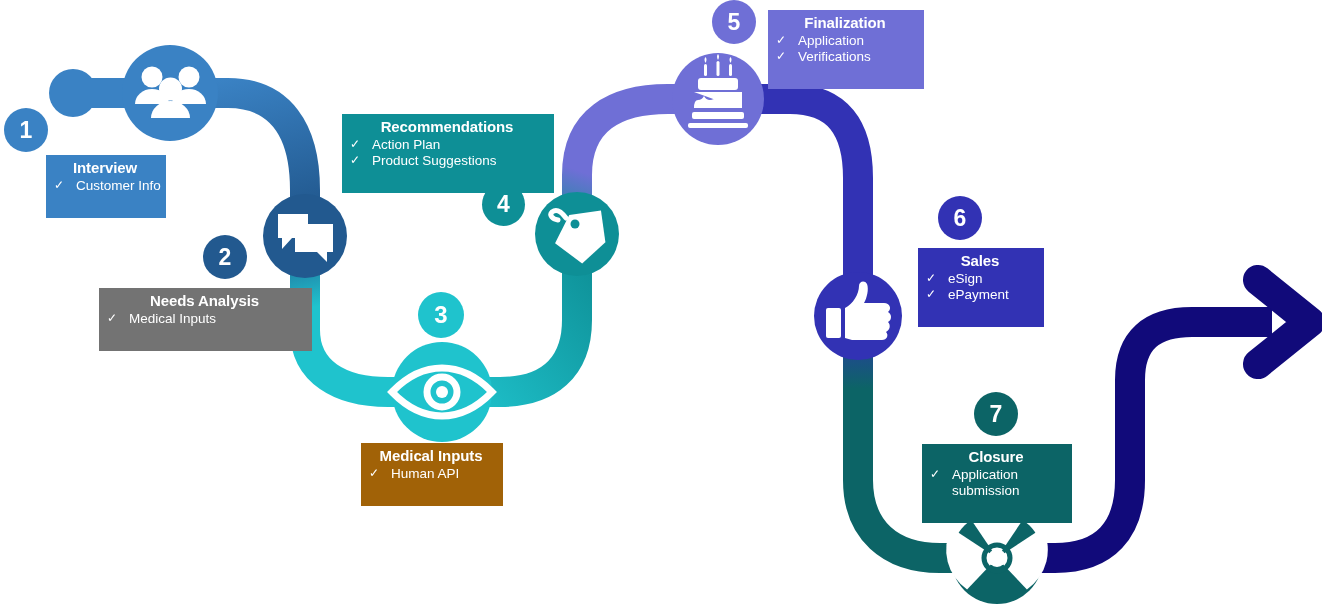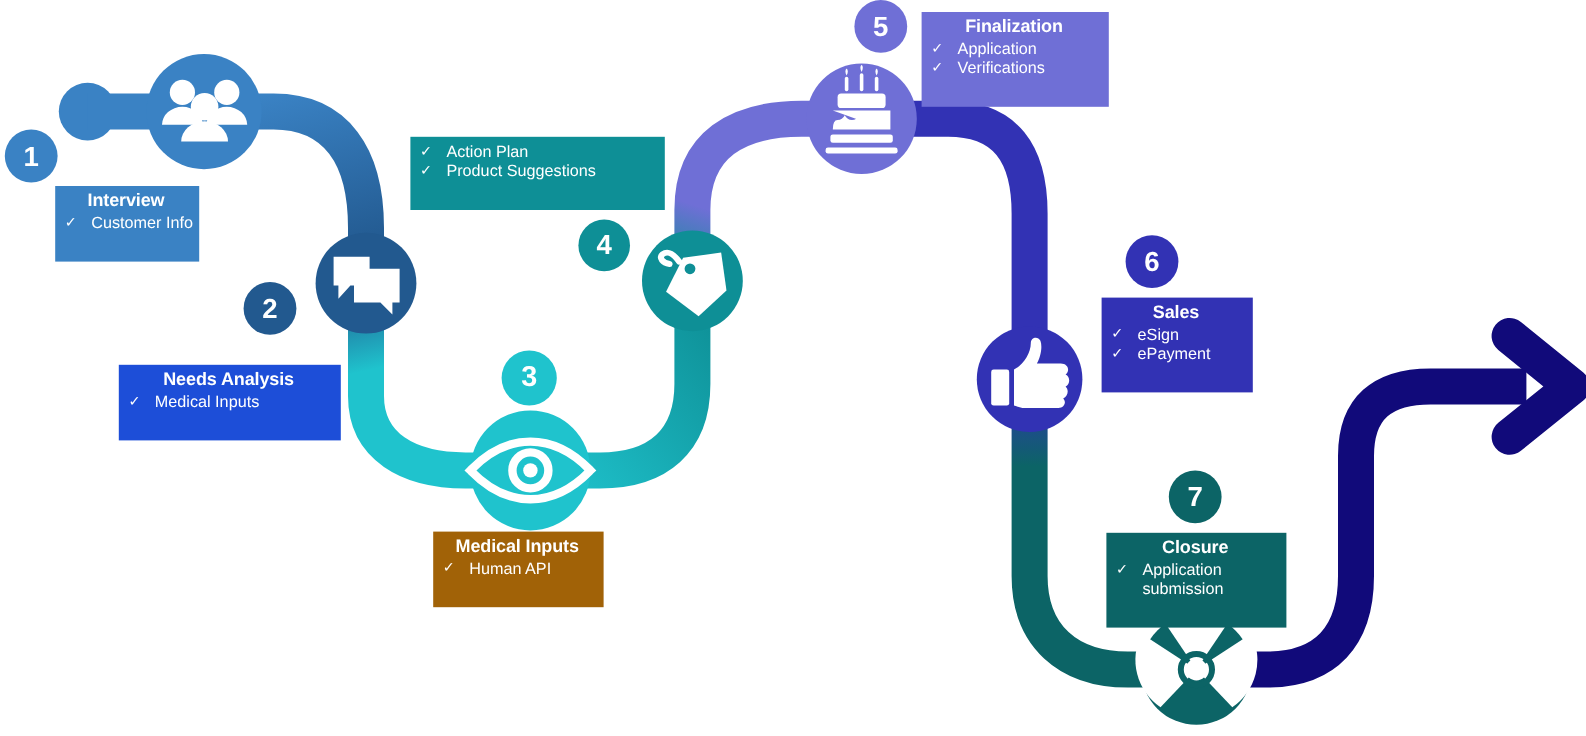--- a/index.html
+++ b/index.html
@@ -240,41 +240,42 @@
   <div class="label-box" style="left:46px; top:155px; width:120px; background:#3a82c4;">
     <span class="label-title">Interview</span>
     <ul class="label-items">
       <li>
         <span class="tick">✓</span>
         <span class="itext">Customer Info</span>
       </li>
     </ul>
   </div>
 
-  <div class="label-box" style="left:99px; top:304px; width:185px; background:#1d4ed8;">
+  <div class="label-box" style="left:99px; top:288px; width:213px; background:#737373;">
     <span class="label-title">Needs Analysis</span>
     <ul class="label-items">
       <li>
         <span class="tick">✓</span>
         <span class="itext">Medical Inputs</span>
       </li>
     </ul>
   </div>
 
   <div class="label-box" style="left:361px; top:443px; width:142px; background:#a16207;">
     <span class="label-title">Medical Inputs</span>
     <ul class="label-items">
       <li>
         <span class="tick">✓</span>
         <span class="itext">Human API</span>
       </li>
     </ul>
   </div>
 
   <div class="label-box" style="left:342px; top:114px; width:212px; background:#0e8f96;">
+    <span class="label-title">Recommendations</span>
     <ul class="label-items">
       <li>
         <span class="tick">✓</span>
         <span class="itext">Action Plan</span>
       </li>
       <li>
         <span class="tick">✓</span>
         <span class="itext">Product Suggestions</span>
       </li>
     </ul>

